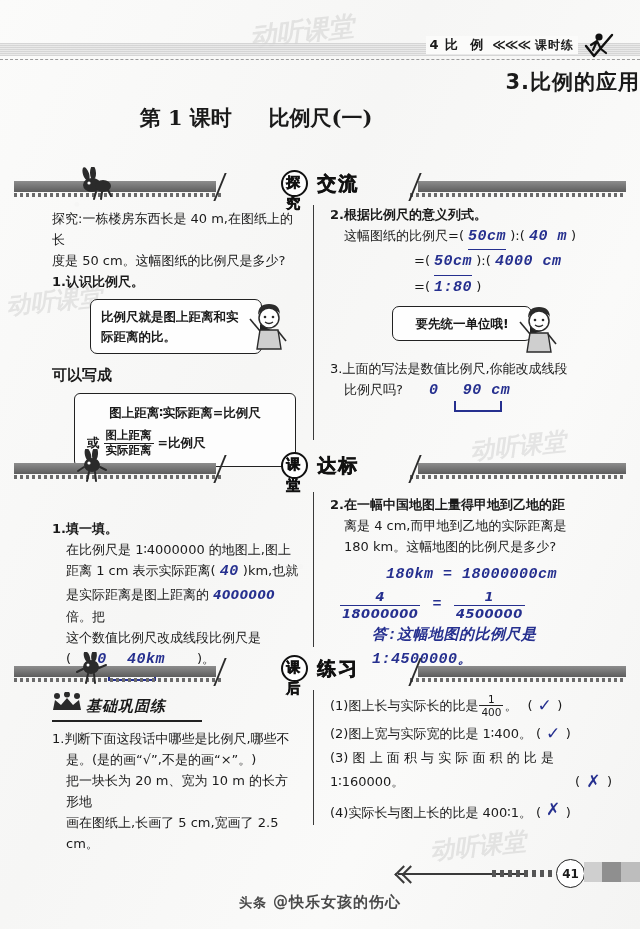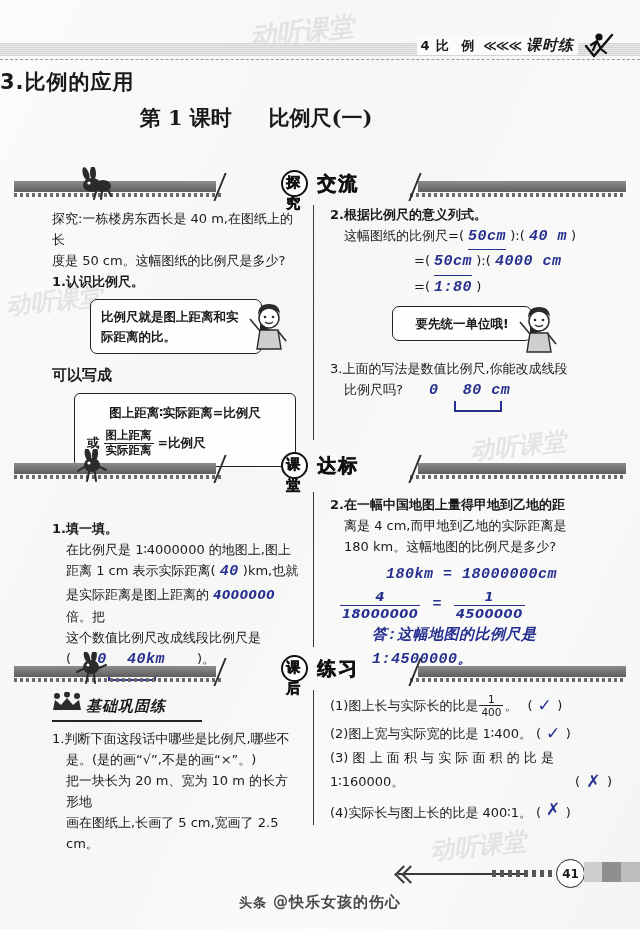--- a/index.html
+++ b/index.html
@@ -25,25 +25,25 @@
   .header{position:absolute;left:0;top:30px;width:640px;height:30px;}
   .hdr-band{position:absolute;left:0;top:13px;width:640px;height:13px;
      background:repeating-linear-gradient(0deg,#cfcfcf 0 1px,#e6e6e6 1px 2px);
      opacity:.85;}
   .hdr-rule{position:absolute;left:0;top:29px;width:640px;border-top:1px dashed #9a9a9a;}
   .hdr-txt{position:absolute;right:62px;top:6px;display:flex;align-items:baseline;gap:5px;
      background:#fbfbfa;padding:0 4px;}
   .hdr-num{font-size:13px;font-weight:700;letter-spacing:1px;}
   .hdr-sub{font-size:13px;font-weight:700;letter-spacing:4px;}
   .hdr-chev{font-size:13px;font-weight:700;letter-spacing:-1px;}
-  .hdr-brand{font-size:15px;font-weight:700;font-style:italic;letter-spacing:1px;}
+  .hdr-brand{font-size:12px;font-weight:700;letter-spacing:1px;}
   .runner{position:absolute;right:24px;top:2px;width:34px;height:26px;}
 
   
-  .title1{position:absolute;left:0;top:68px;width:640px;text-align:left;
+  .title1{position:absolute;left:0;top:68px;width:640px;text-align:right;
      font-size:21px;font-weight:700;letter-spacing:1px;}
   .title2{position:absolute;left:0;top:104px;width:512px;text-align:center;
      font-size:21px;font-weight:700;font-family:"DejaVu Serif","Liberation Serif",serif;}
   .title2 .gap{display:inline-block;width:22px;}
 
   
   .banner{position:absolute;left:14px;width:612px;height:40px;}
   .bar-l,.bar-r{position:absolute;top:16px;height:11px;
      background:linear-gradient(180deg,#8d8d8d,#5d5d5d);}
   .bar-l{left:0;width:202px;}
@@ -255,21 +255,21 @@
         <path d="M12 29 L30 29 L33 48 L9 48 Z" fill="#cfcfcf" stroke="#2b2b2b" stroke-width="1.4"></path>
         <path d="M12 30 L2 18" stroke="#2b2b2b" stroke-width="1.6" fill="none"></path>
         <path d="M30 30 L38 40" stroke="#2b2b2b" stroke-width="1.6" fill="none"></path>
       </svg>
     </div>
 
     <div>3.上面的写法是数值比例尺,你能改成线段</div>
     <div class="ind" style="position:relative;">
       <span>比例尺吗?</span>
       <span class="hand hand-lg" style="margin-left:22px;">0</span>
-      <span class="hand hand-lg" style="margin-left:20px;">80 cm</span>
+      <span class="hand hand-lg" style="margin-left:20px;">90 cm</span>
       <span class="scalebar" style="position:absolute;left:124px;top:19px;width:46px;height:12px;">
         <span class="sb"></span>
       </span>
     </div>
   </div>
 
   <div class="banner" style="top:447px;">
     <div class="bar-l"></div>
     <div class="dots-l"></div>
     <div class="bar-r"></div>

